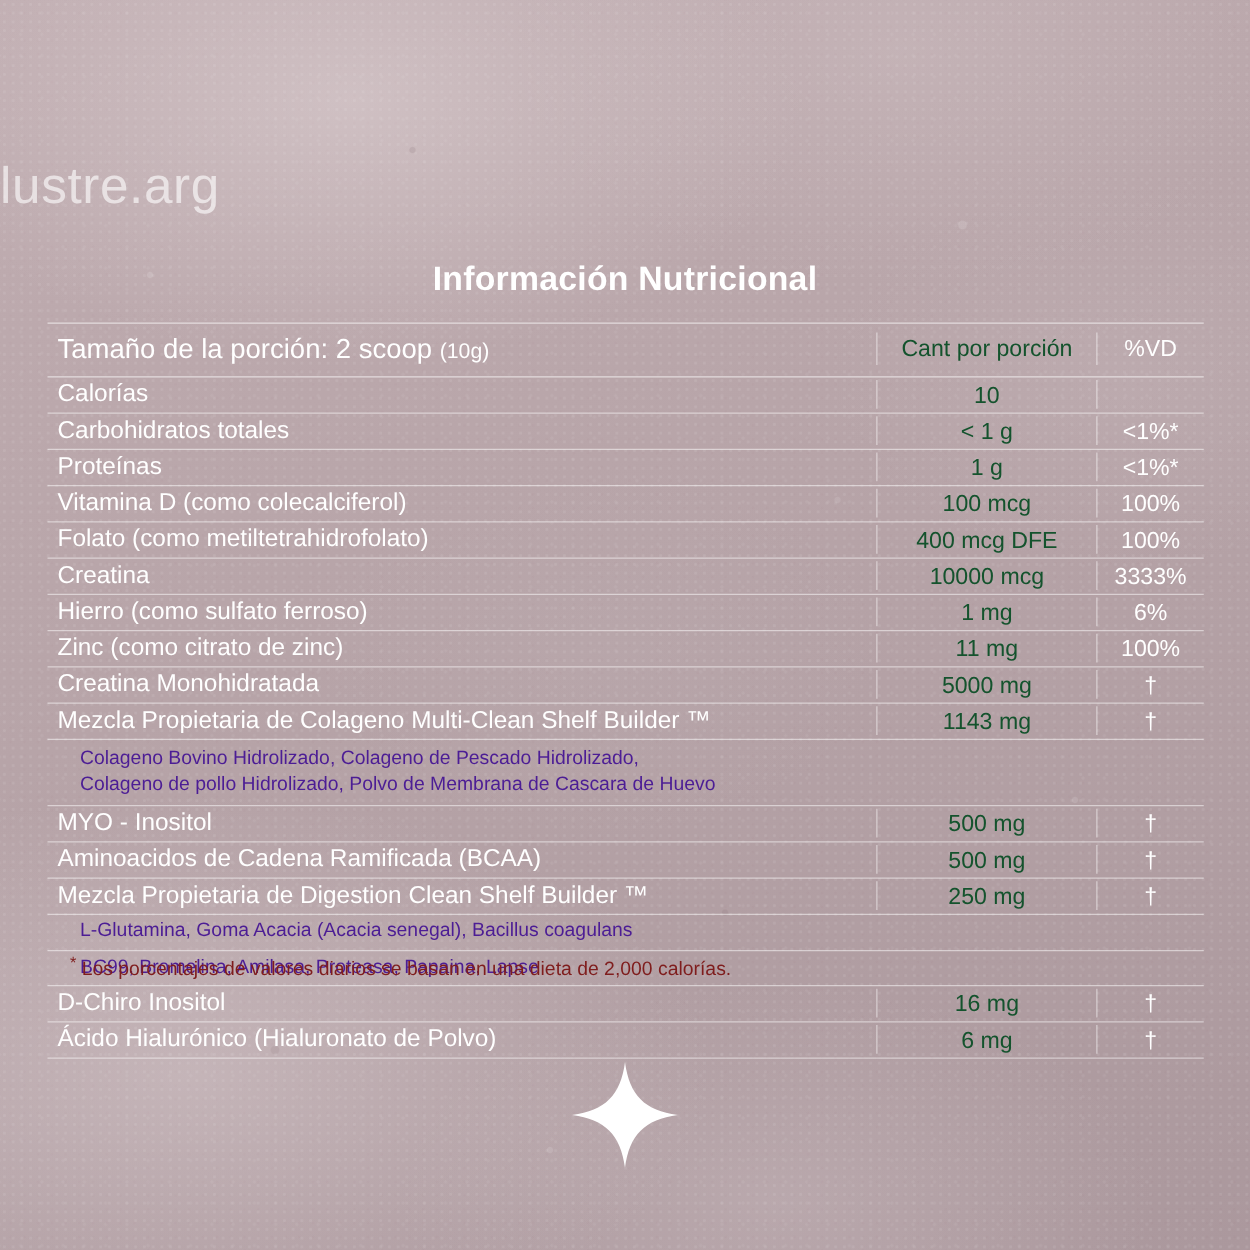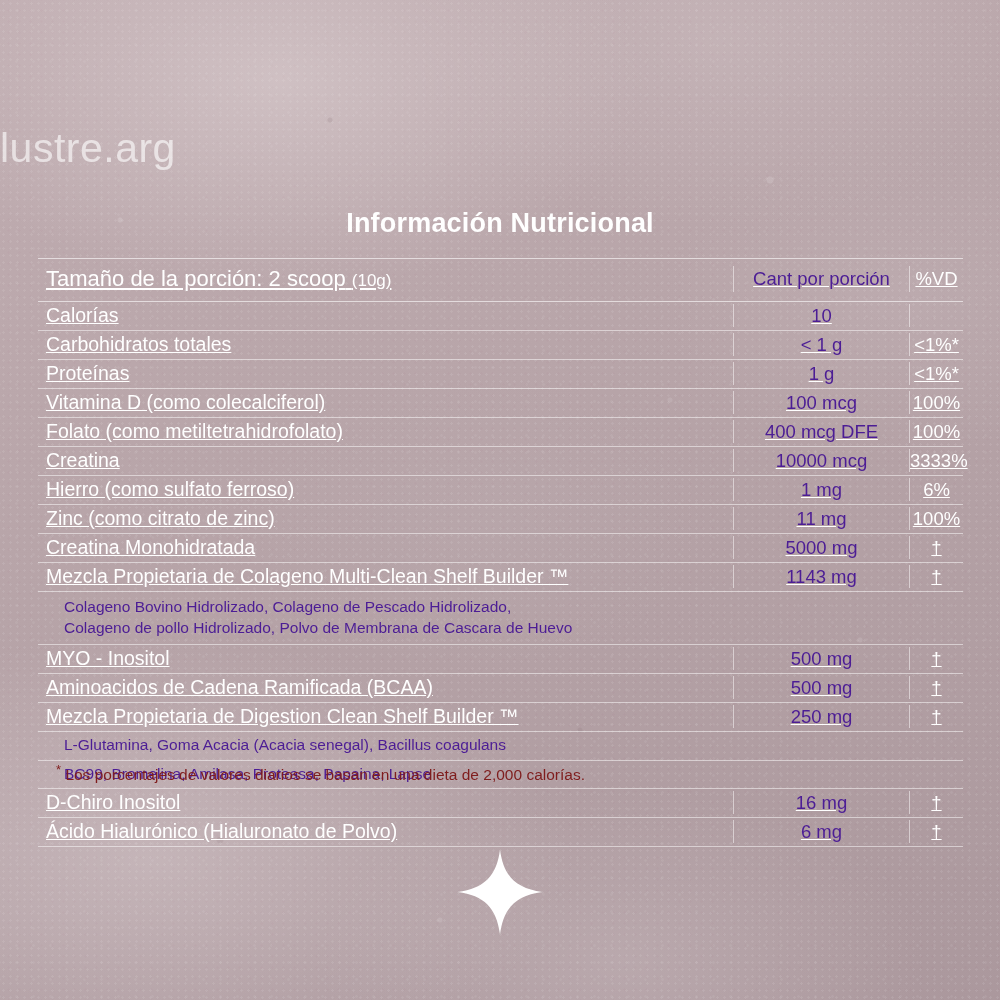--- a/index.html
+++ b/index.html
@@ -74,38 +74,37 @@
     position:absolute;
     left:38px;top:258px;width:925px;
   }
 
   .row{
     display:flex;
     align-items:baseline;
     border-bottom:1px solid rgba(255,255,255,.50);
     padding:2px 0 3px 0;
     min-height:22px;
-    text-decoration:underline;
   }
 
   .c-name{
     flex:0 0 655px;
     padding-left:8px;
     font-size:19.5px;
     color:#fff;
     white-space:nowrap;
   }
   .c-amt{
     flex:0 0 175px;
     text-align:left;
     font-size:18.5px;
-    color:#4c1d95;
+    color:#14532d;
     border-left:1px solid rgba(255,255,255,.50);
     align-self:stretch;
-    display:flex;align-items:center;justify-content:center;margin-left:32px;
+    display:flex;align-items:center;justify-content:center;
   }
   .c-dv{
     flex:1 1 auto;
     text-align:center;
     font-size:18.5px;
     color:#fff;
     border-left:1px solid rgba(255,255,255,.50);
     align-self:stretch;
     display:flex;align-items:center;justify-content:center;
   }

